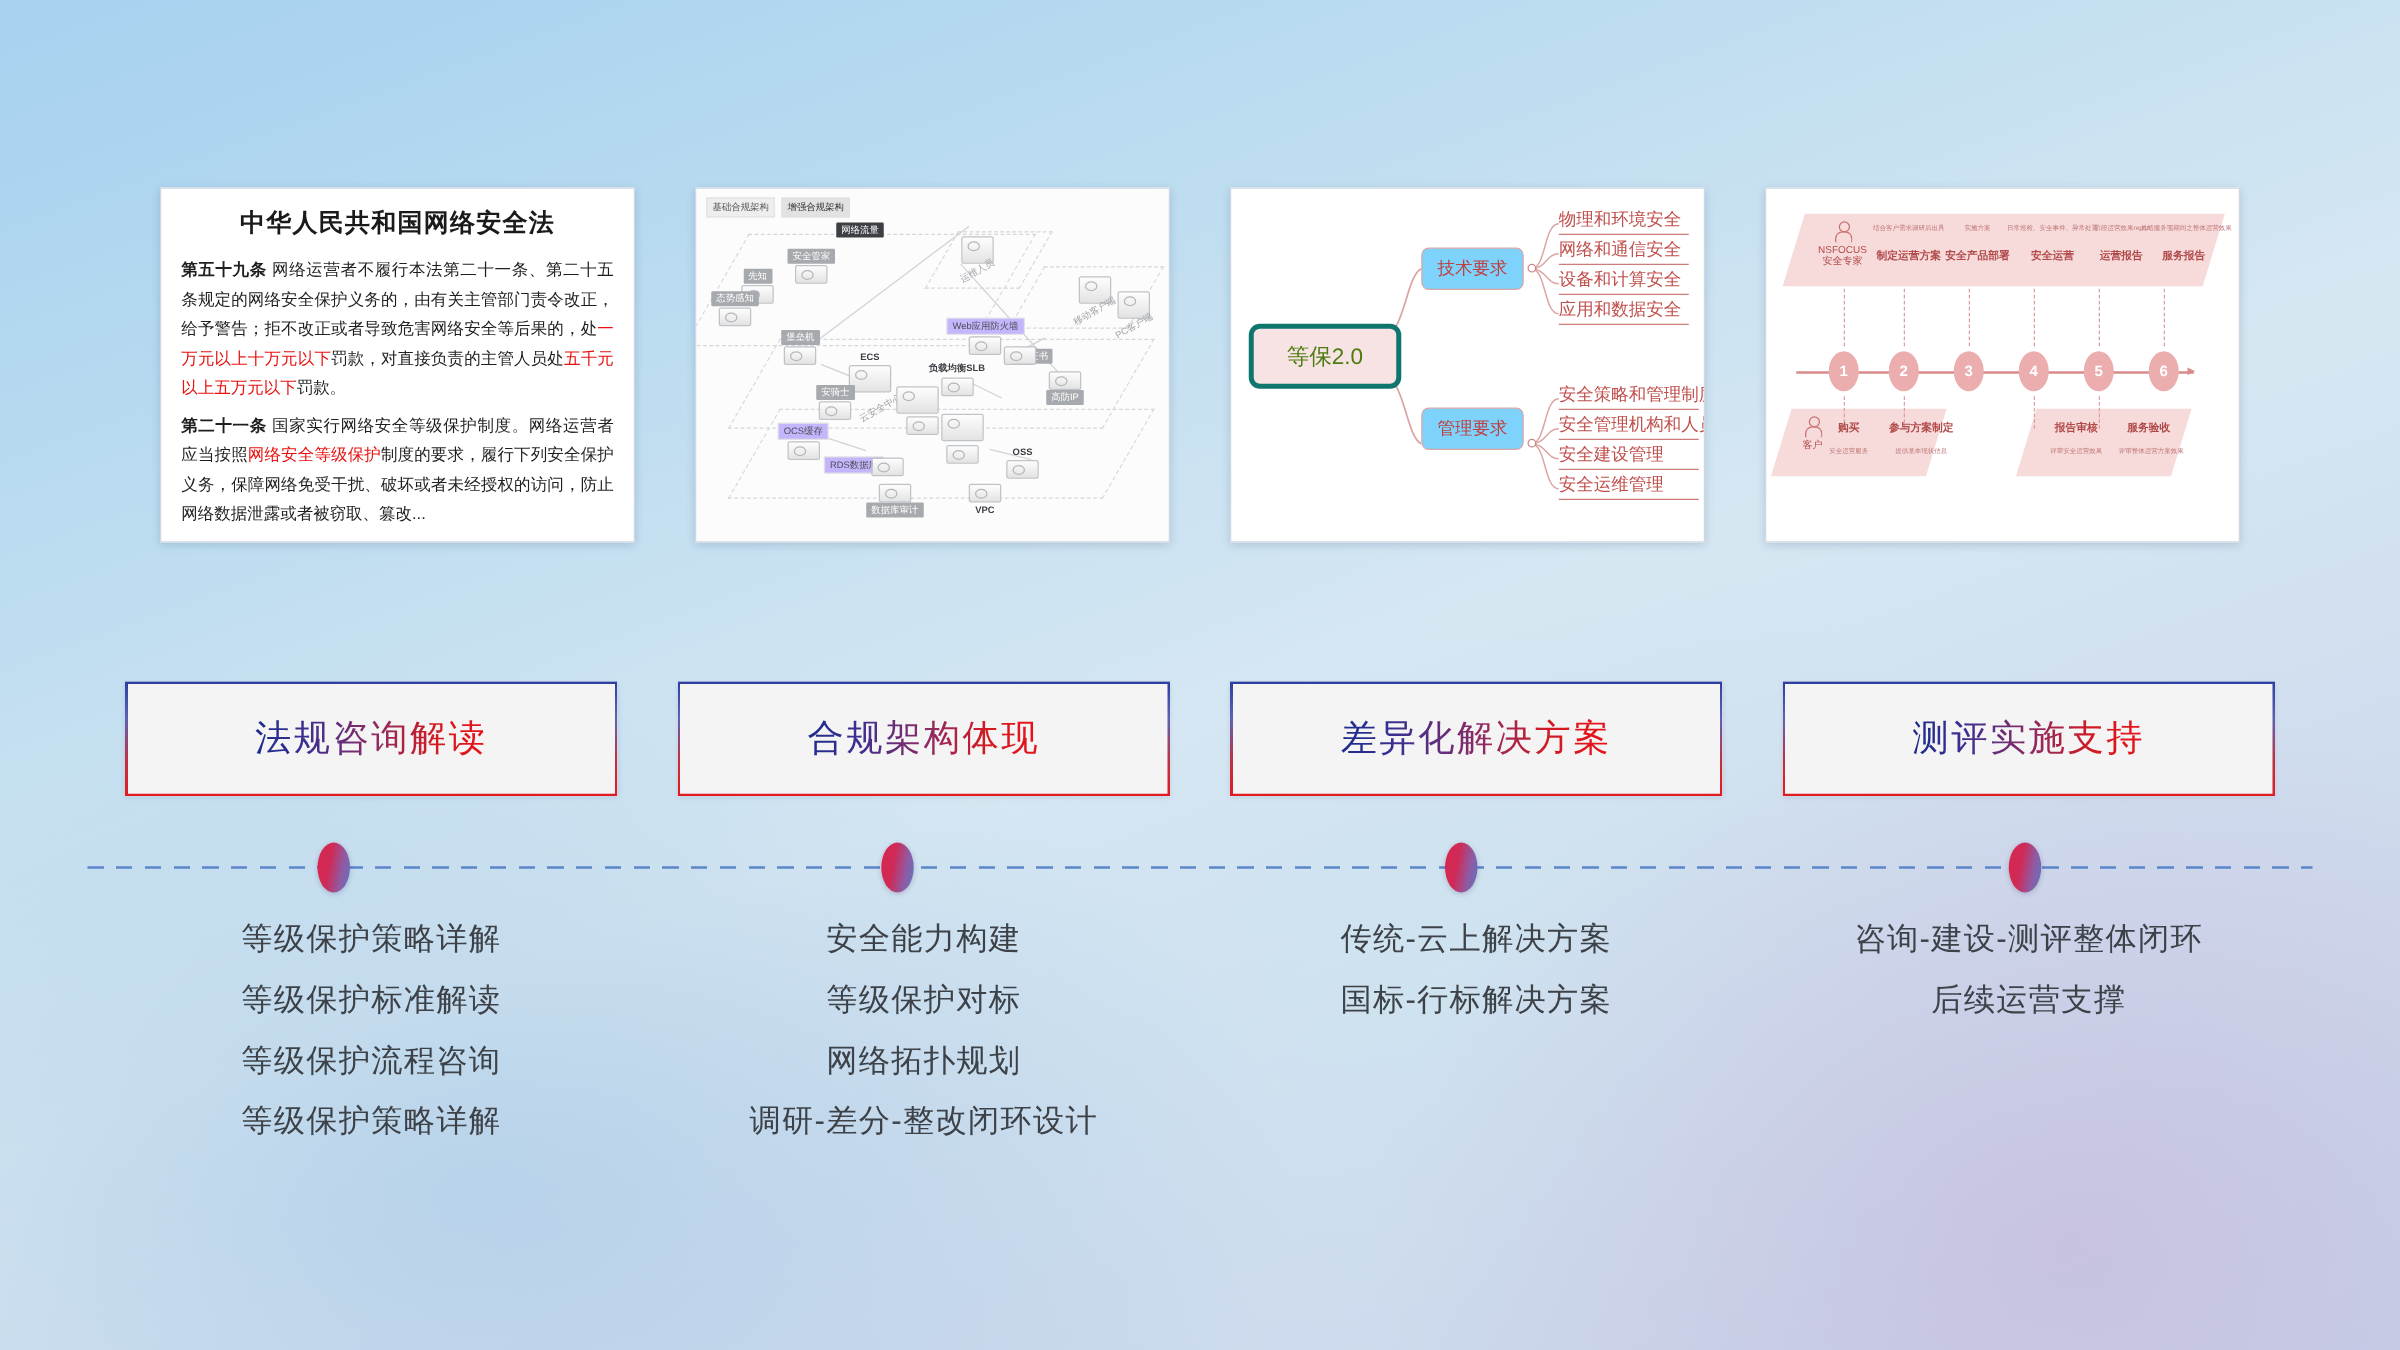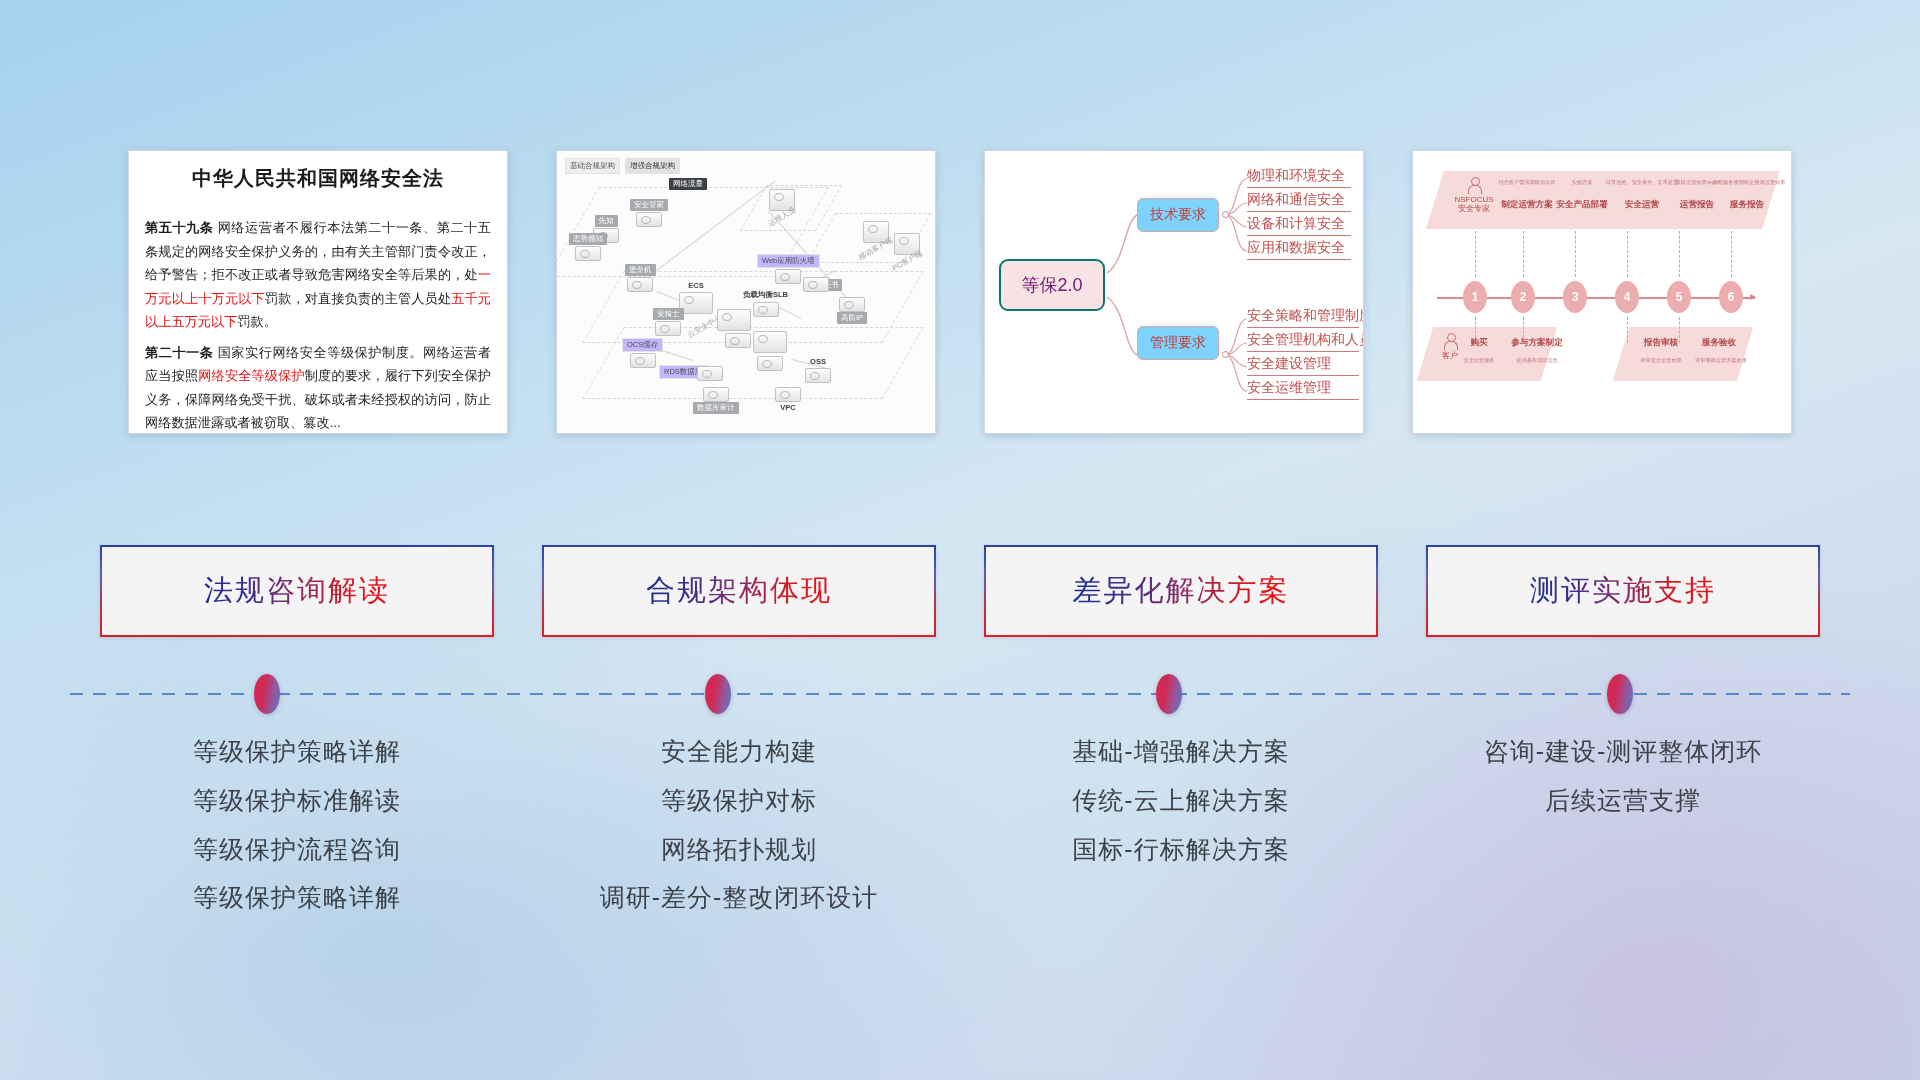--- a/index.html
+++ b/index.html
@@ -43,21 +43,21 @@
   }
 
   
   .law-card { padding: 14px 16px 10px 16px; }
   .law-title {
     text-align: center;
     font-size: 20px;
     font-weight: bold;
     color: #1a1a1a;
     letter-spacing: 1px;
-    margin-bottom: 24px;
+    margin-bottom: 12px;
   }
   .law-para {
     font-size: 13.2px;
     line-height: 1.78;
     color: #1f1f1f;
     text-align: justify;
     margin-bottom: 7px;
   }
   .law-art { font-weight: bold; }
   .law-red { color: #e8110f; }
@@ -108,24 +108,24 @@
   }
   .arch-line {
     position: absolute; background: #d0d2d5; height: 1px;
     transform-origin: 0 0;
   }
 
   
   .mind-card { background: #ffffff; }
   .mind-root {
     position: absolute; left: 14px; top: 108px;
-    width: 106px; height: 52px;
-    background: #f7e3e3; border: 2px solid #0f766e; border-radius: 9px;
+    width: 122px; height: 52px;
+    background: #f7e3e3; border: 4px solid #0f766e; border-radius: 9px;
     display: flex; align-items: center; justify-content: center;
-    font-size: 18px; color: #701a75; font-weight: 500;
+    font-size: 18px; color: #4d7c0f; font-weight: 500;
   }
   .mind-branch {
     position: absolute;
     width: 82px; height: 34px;
     background: #7dd3fc; border: 1px solid #dba5a5; border-radius: 6px;
     display: flex; align-items: center; justify-content: center;
     font-size: 14px; color: #bf4040;
   }
   .mind-branch.tech { left: 152px; top: 47px; }
   .mind-branch.mgmt { left: 152px; top: 175px; text-align: center; }
@@ -571,21 +571,20 @@
     <div class="list-item">等级保护流程咨询</div>
     <div class="list-item">等级保护策略详解</div>
   </div>
   <div class="list-col">
     <div class="list-item">安全能力构建</div>
     <div class="list-item">等级保护对标</div>
     <div class="list-item">网络拓扑规划</div>
     <div class="list-item">调研-差分-整改闭环设计</div>
   </div>
   <div class="list-col">
-    <div class="list-item">基础-增强解决方案</div>
     <div class="list-item">传统-云上解决方案</div>
     <div class="list-item">国标-行标解决方案</div>
   </div>
   <div class="list-col">
     <div class="list-item">咨询-建设-测评整体闭环</div>
     <div class="list-item">后续运营支撑</div>
   </div>
 </div>
 
 </body></html>

